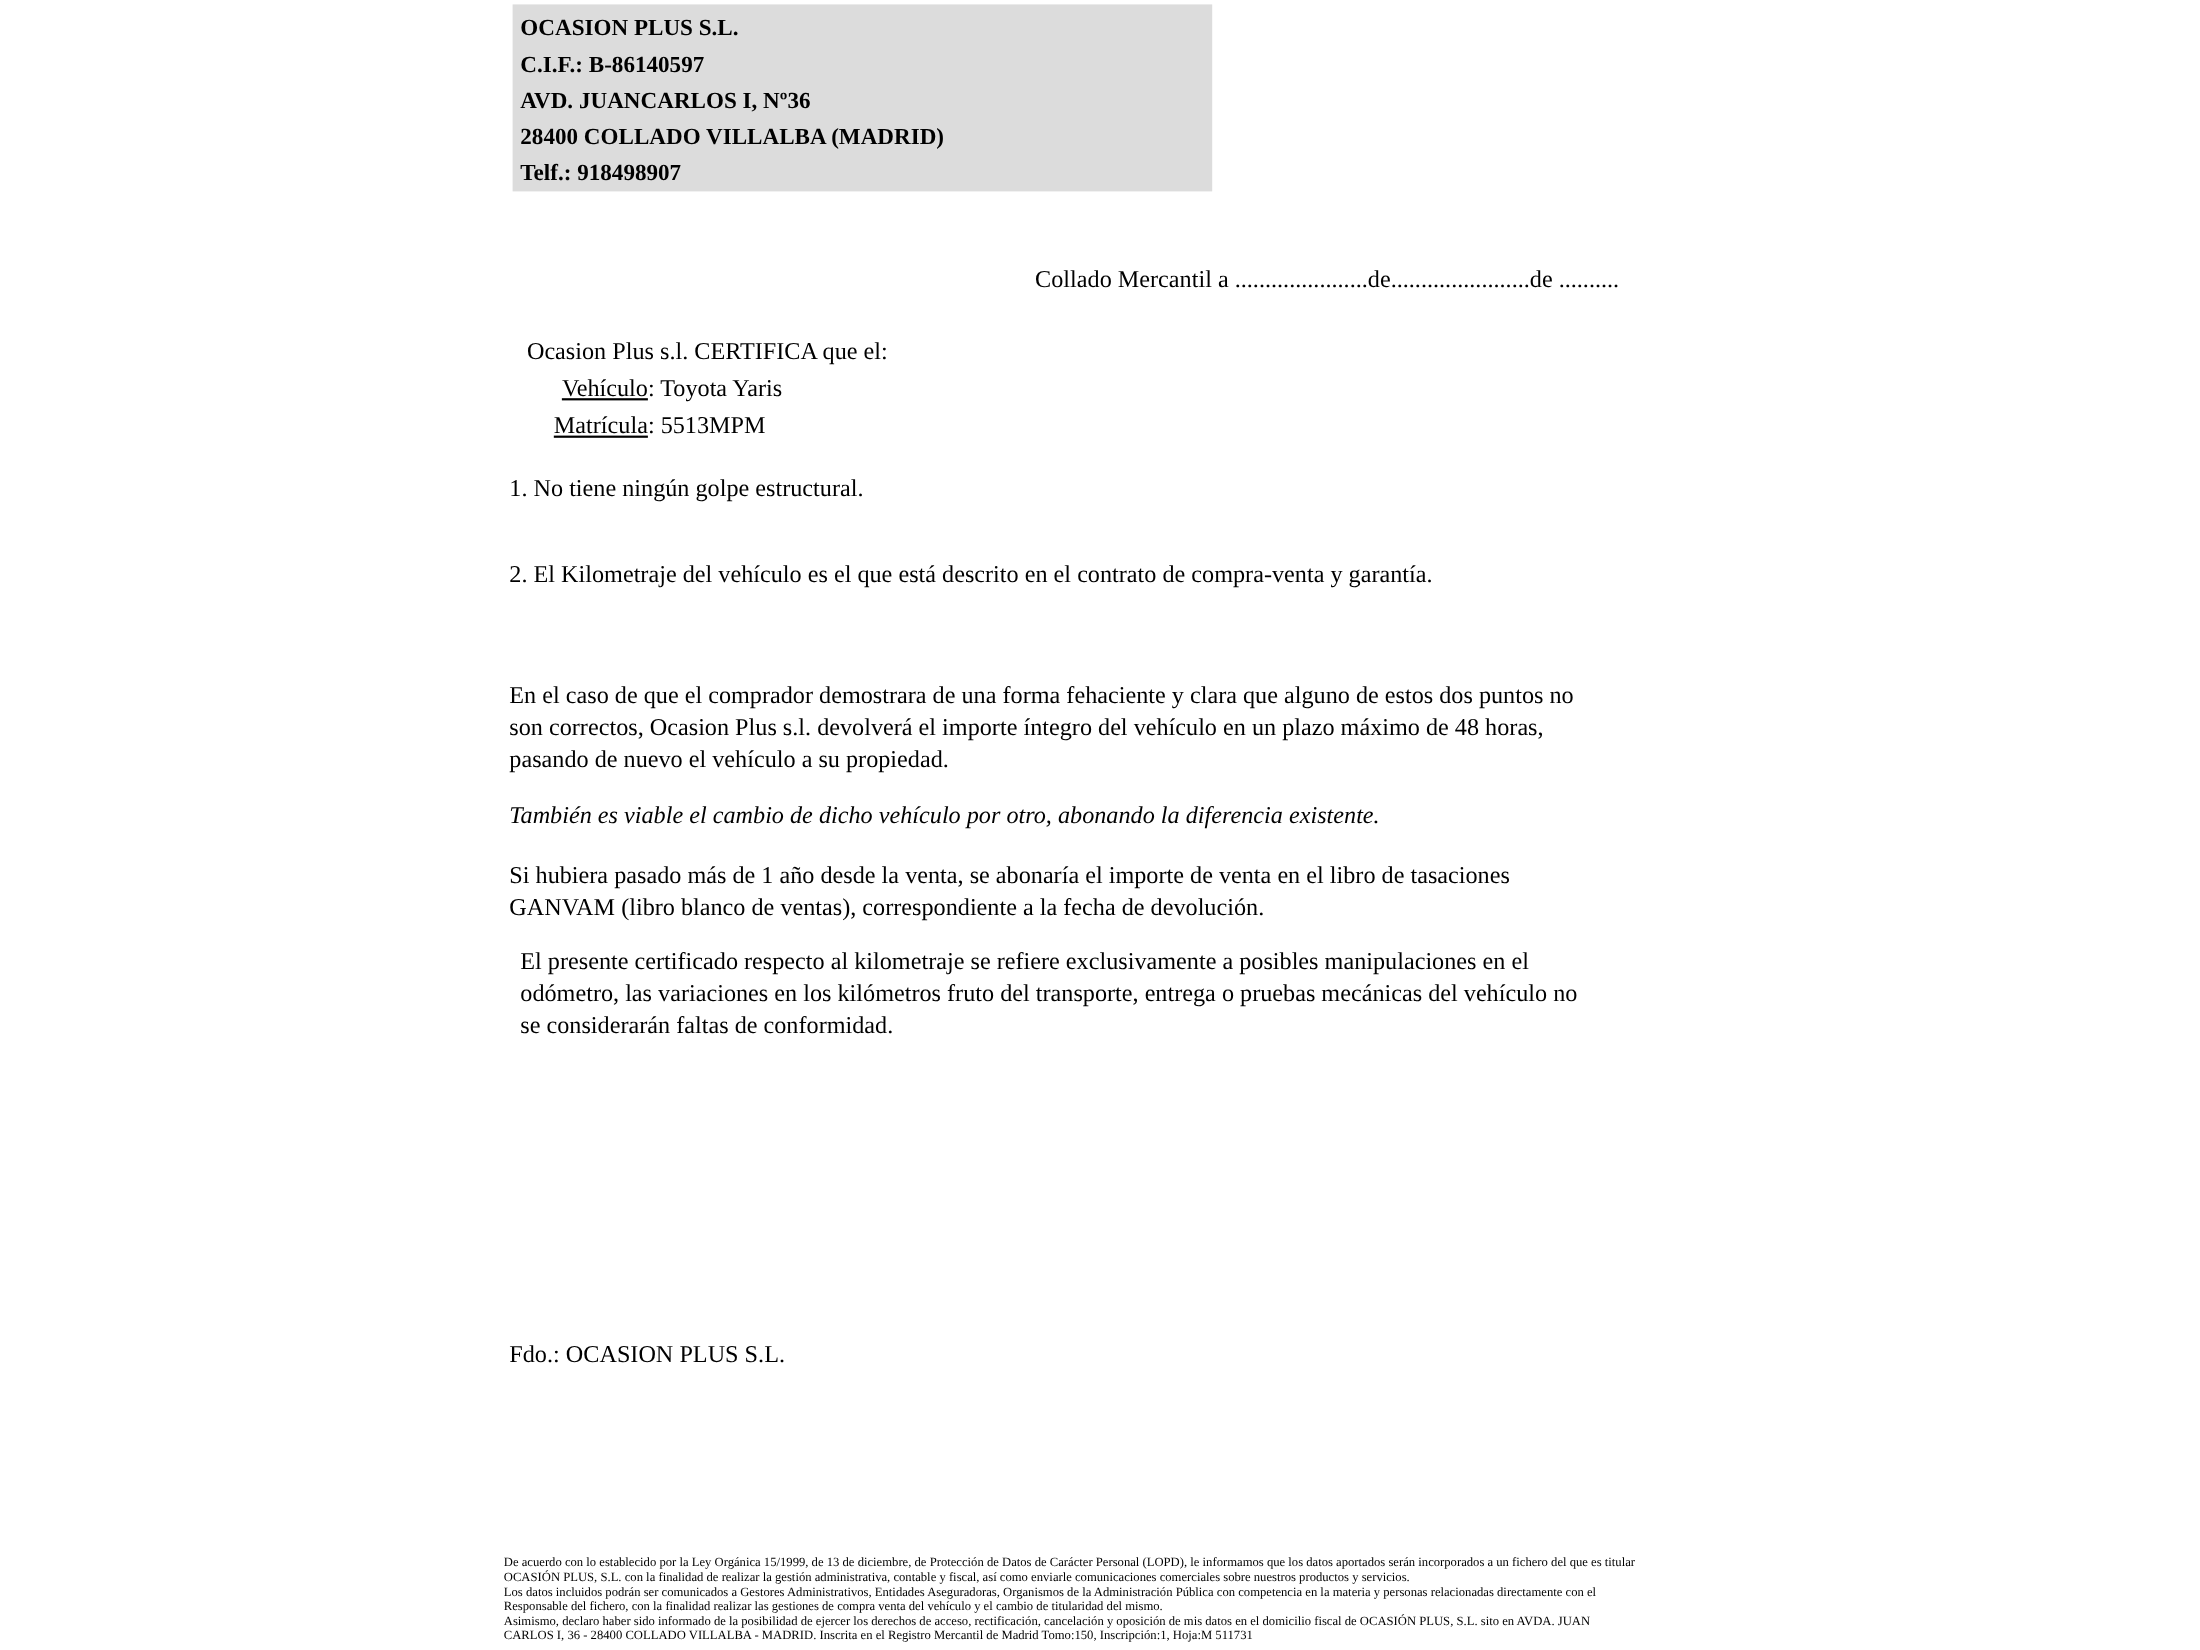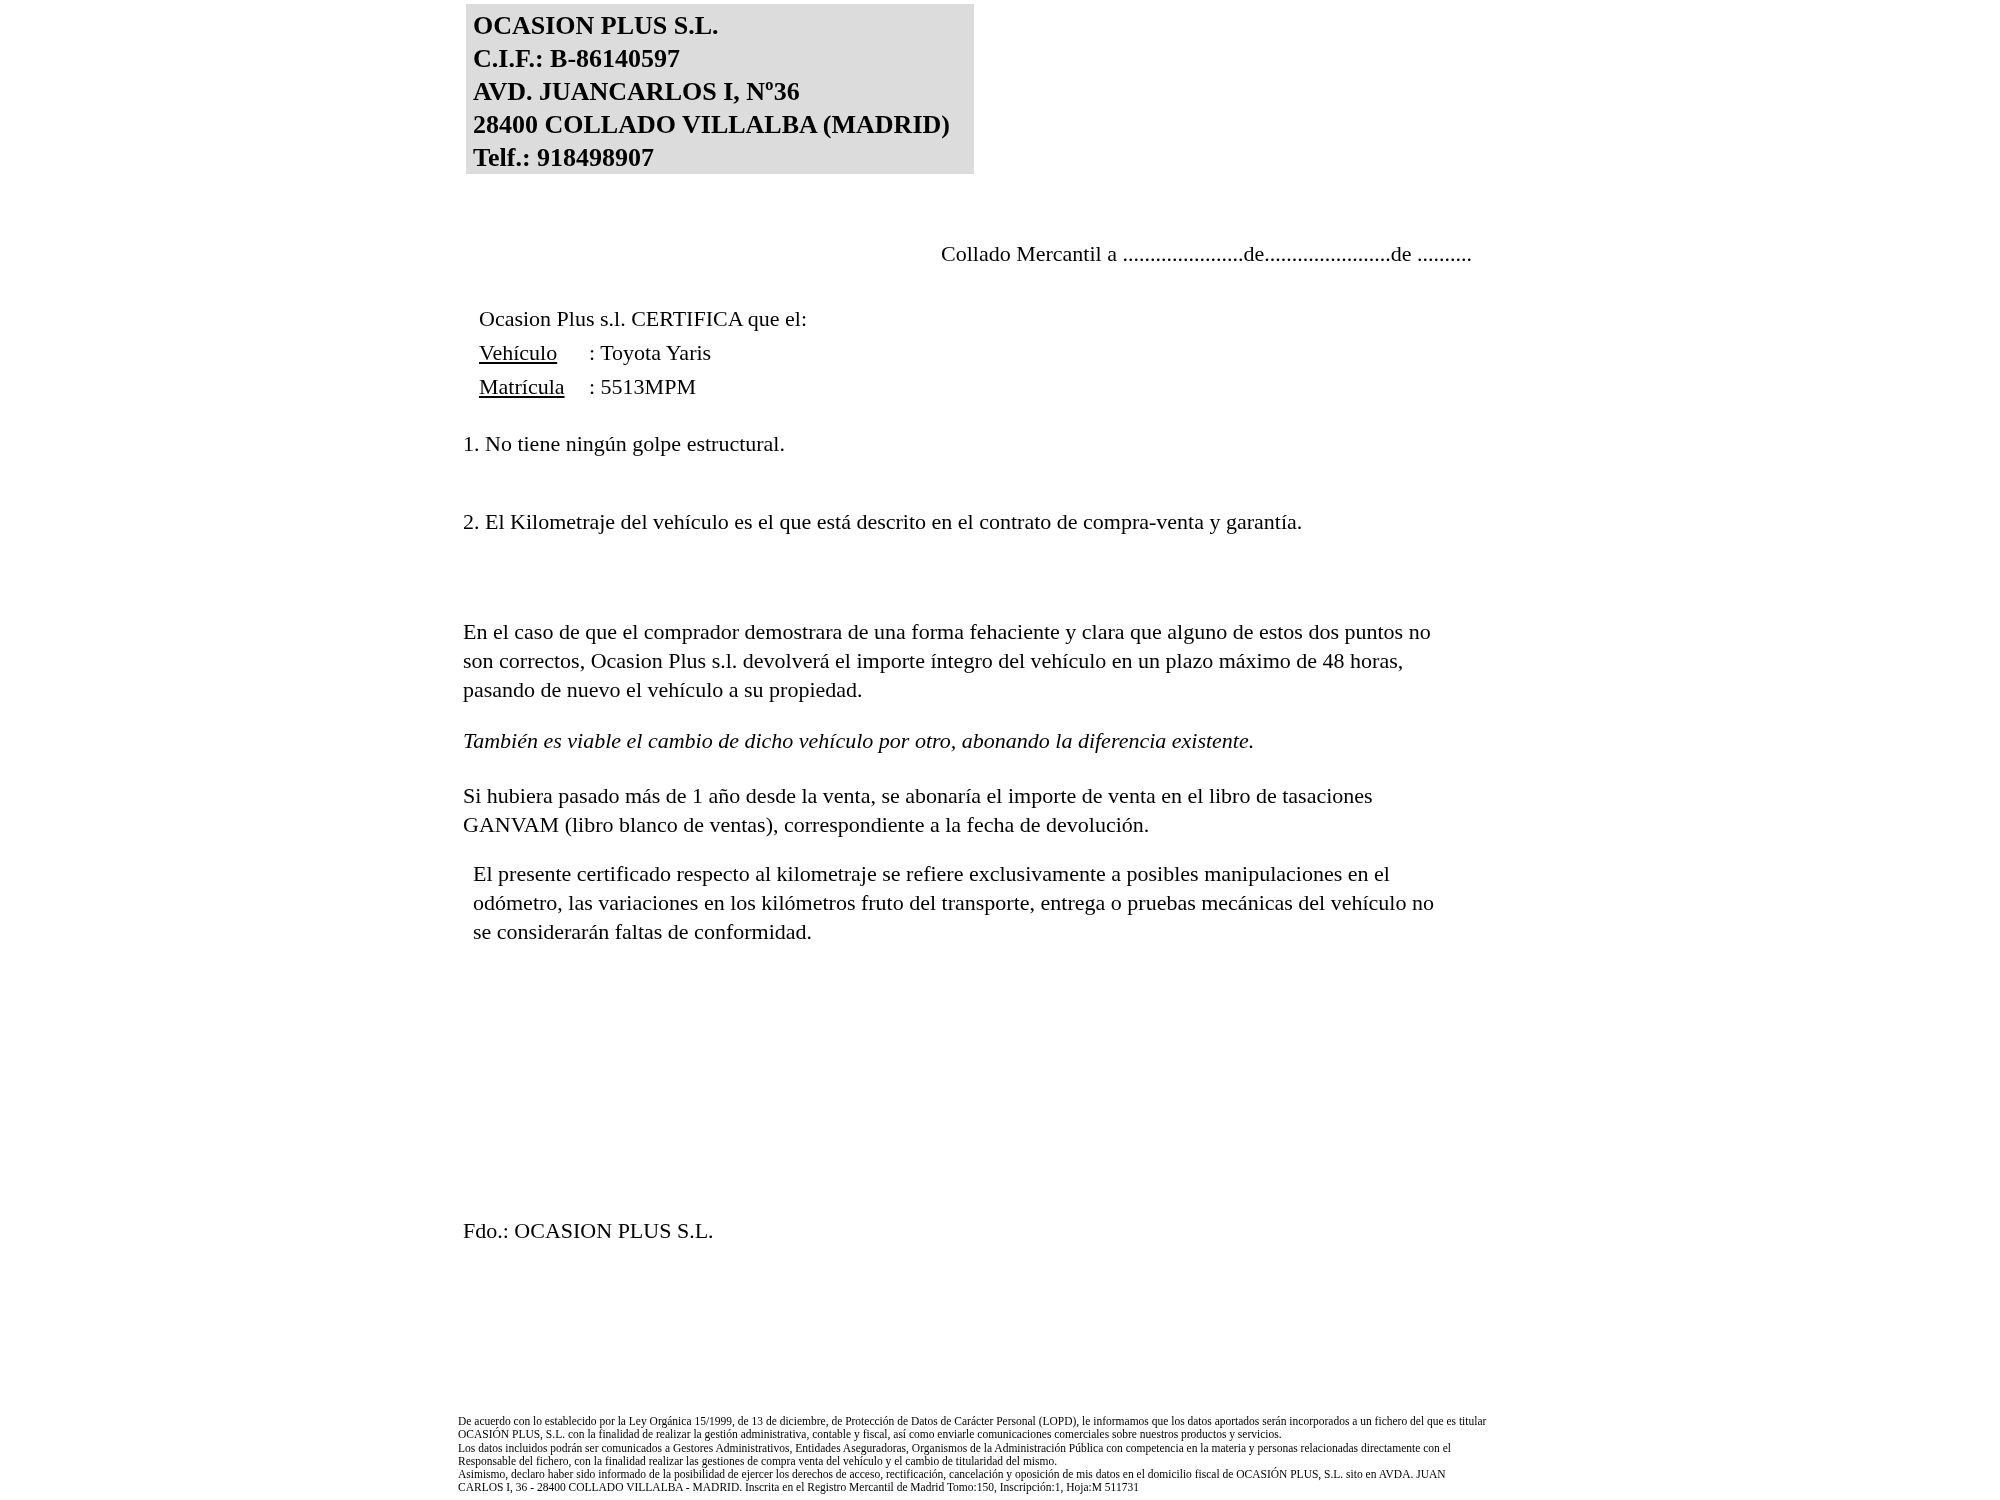--- a/index.html
+++ b/index.html
@@ -6,38 +6,38 @@
   .page{
     position:relative;
     width:2000px;height:1500px;
     background:#ffffff;
     color:#000;
     font-family:"Liberation Serif", serif;
     overflow:hidden;
   }
   .company-box{
     position:absolute;left:466px;top:4px;
-    width:508px;height:170px;
+    width:636px;height:170px;
     box-sizing:border-box;
     padding:5px 0 0 7px;
     background:#dcdcdc;
     font-weight:bold;
-    font-size:26px;line-height:33px;
+    font-size:21px;line-height:33px;
     white-space:pre;
   }
   .date-line{
     position:absolute;left:941px;top:241px;
     font-size:22px;white-space:nowrap;
   }
   .cert-block{
     position:absolute;left:467px;top:302px;
     font-size:22px;line-height:34px;margin-left:12px;
   }
   .field-row{white-space:nowrap;}
-  .label-cell{display:inline-block;width:110px;}
+  .label-cell{display:inline-block;width:110px;text-align:right;}
   .u{text-decoration:underline;}
   .line{
     position:absolute;left:463px;
     font-size:22px;white-space:nowrap;
   }
   .item1{top:431px;}
   .item2{top:509px;}
   .para{
     position:absolute;left:463px;
     font-size:22px;line-height:29px;

